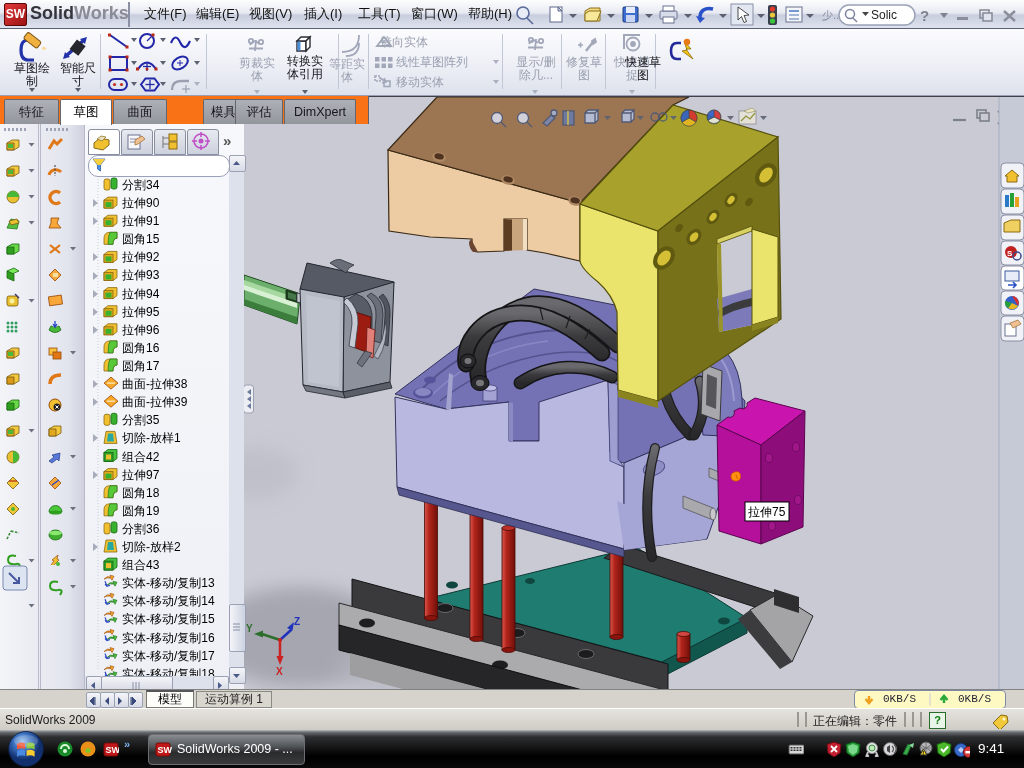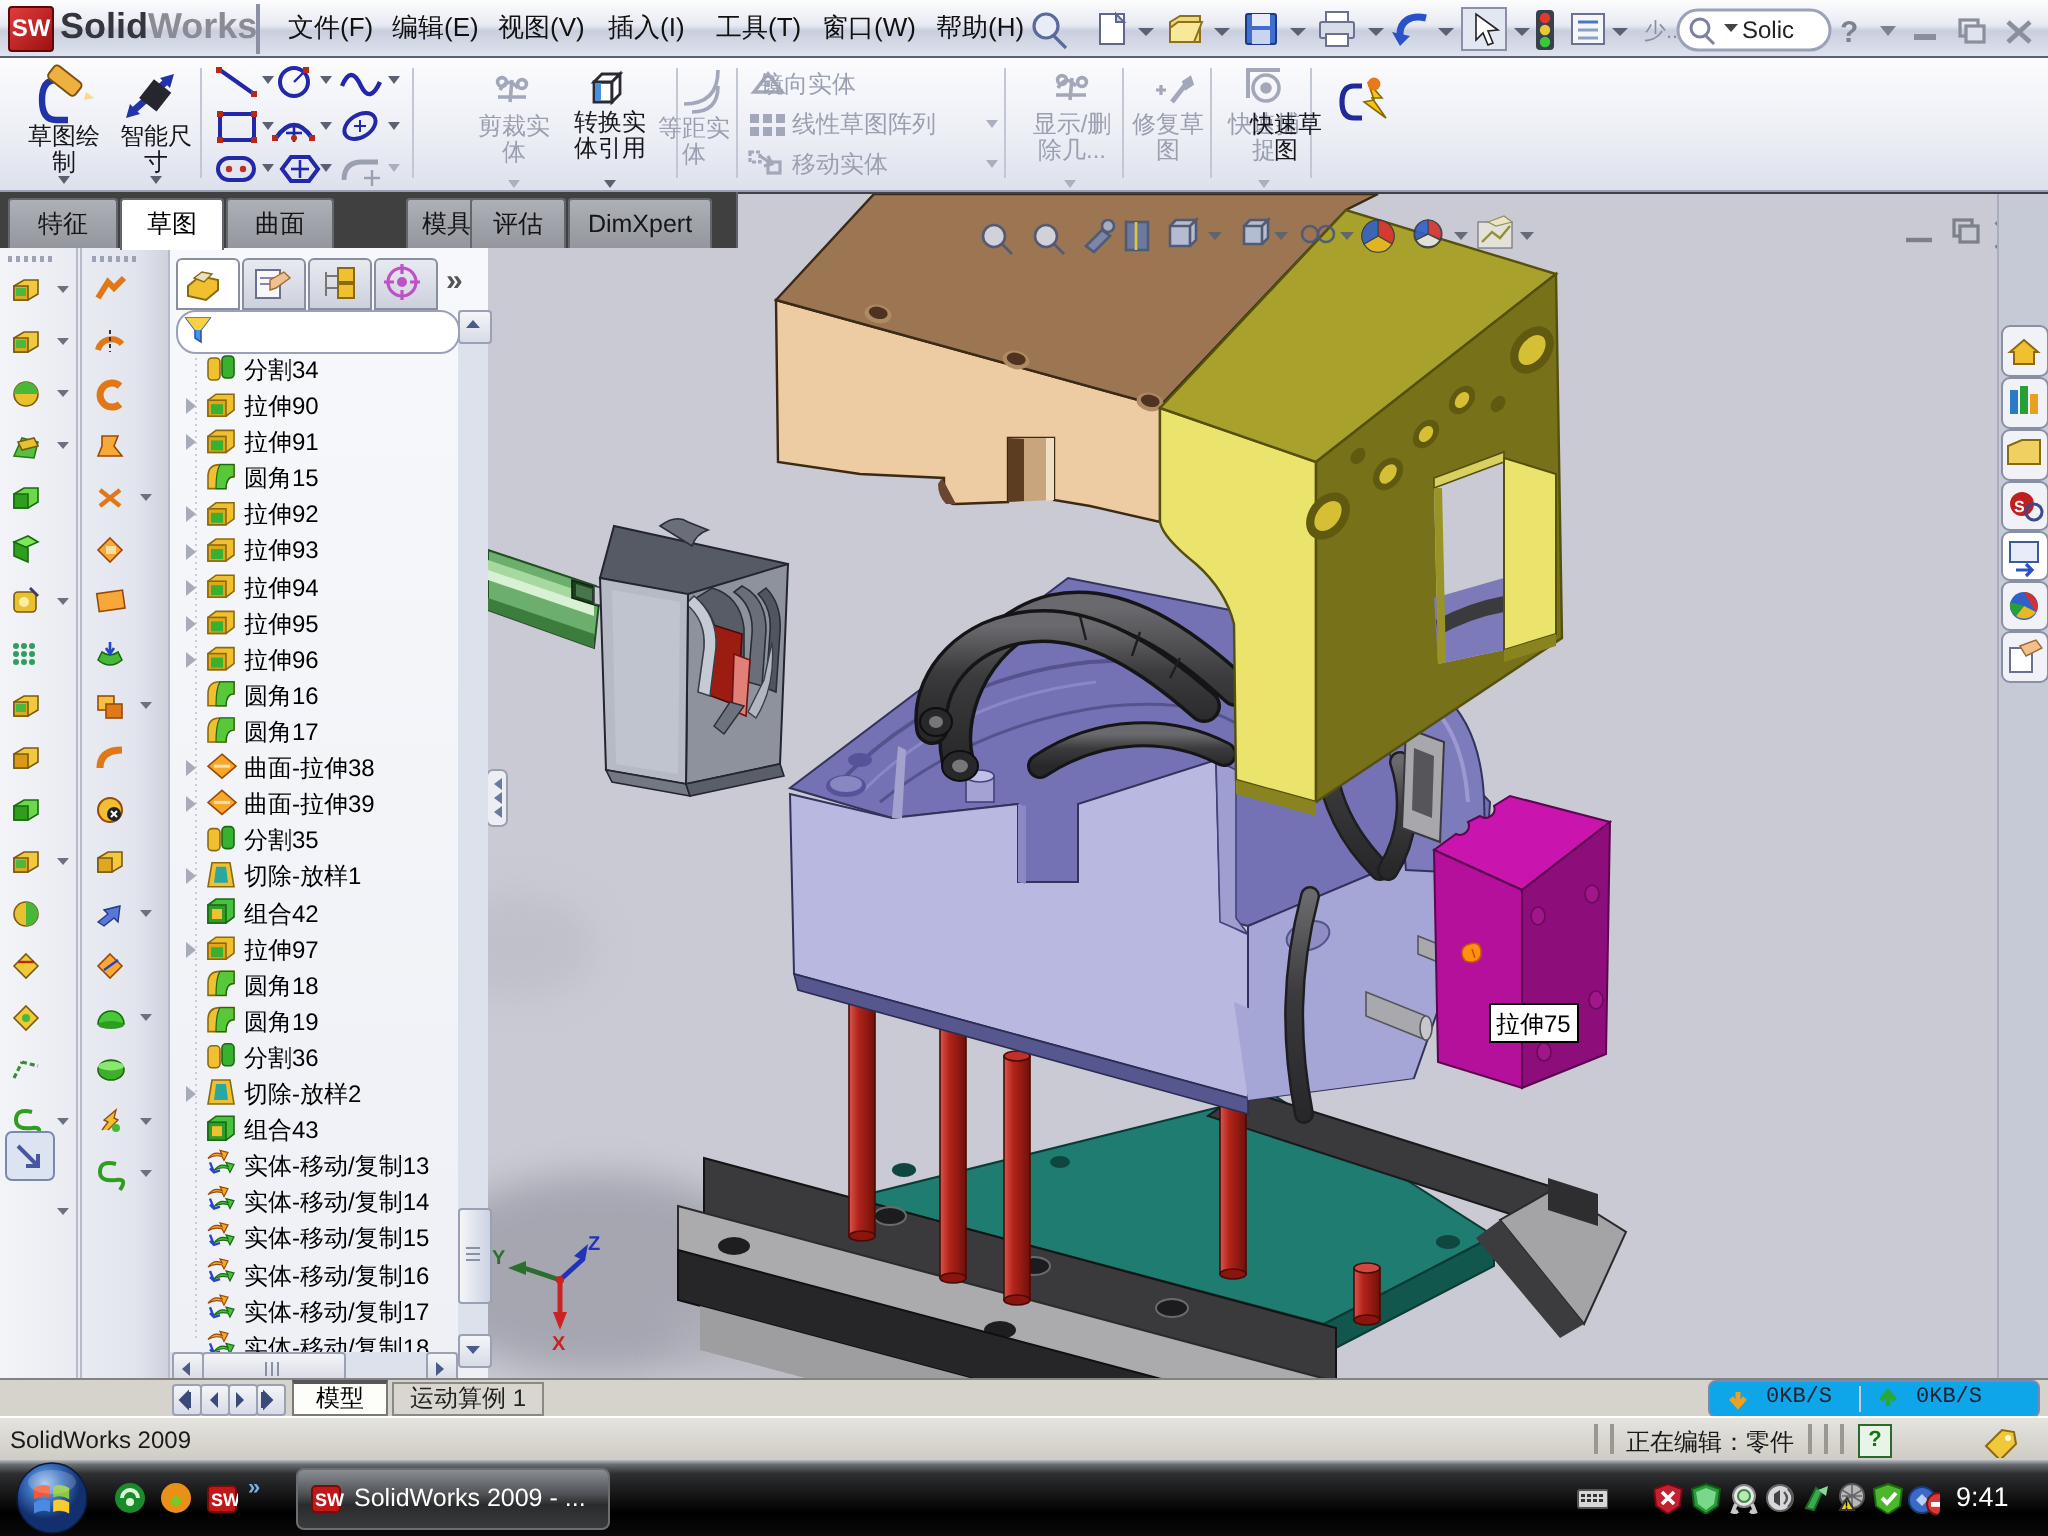--- a/index.html
+++ b/index.html
@@ -13,21 +13,21 @@
 #vsep1{left:128px;top:2px;width:2px;height:25px;background:#8b90a4;}
 
 #ribbon{left:0;top:29px;width:1024px;height:67px;background:linear-gradient(#fcfcfe,#eceef5 60%,#dde1ec);border-bottom:1px solid #9aa0b4;box-sizing:border-box;}
 .rsep{position:absolute;top:5px;width:1px;height:55px;background:#c2c7d6;}
 .btxt{position:absolute;font-size:12px;color:#16161c;text-align:center;line-height:13px;}
 .gtxt{position:absolute;font-size:12px;color:#9aa0b0;text-align:center;line-height:13px;}
 .drop{position:absolute;width:0;height:0;border-left:3px solid transparent;border-right:3px solid transparent;border-top:4px solid #5b6170;}
 .gdrop{position:absolute;width:0;height:0;border-left:3px solid transparent;border-right:3px solid transparent;border-top:4px solid #aab0c0;}
 #watermark{left:898px;top:-22px;font-size:86px;font-style:italic;font-weight:bold;color:#c6cad8;letter-spacing:-10px;}
 
-#tabstrip{left:0;top:96px;width:369px;height:28px;background:#404040;border-right:1px solid #5f616b;box-sizing:border-box;z-index:5;}
+#tabstrip{left:0;top:96px;width:369px;height:28px;background:#f97316;border-right:1px solid #5f616b;box-sizing:border-box;z-index:5;}
 .cmtab{position:absolute;top:3px;height:24px;line-height:24px;font-size:12.5px;color:#16161a;background:linear-gradient(#aeb0b8,#94969e);border:1px solid #64666e;border-bottom:none;text-align:center;border-radius:2px 2px 0 0;}
 .cmtab.active{background:#fff;color:#000;height:25px;}
 
 #lefttools{left:0;top:124px;width:84px;height:565px;background:linear-gradient(90deg,#f3f4f8,#e3e5ee 80%,#cfd2de);}
 .tcol-sep{position:absolute;top:0;width:1px;height:565px;background:#b7bac8;}
 .grip{position:absolute;width:22px;height:3px;background:repeating-linear-gradient(90deg,#9da3b5 0 2px,transparent 2px 4px);}
 
 #treepanel{left:84px;top:124px;width:160px;height:565px;background:linear-gradient(#f7f8fb,#eef0f6);border-left:1px solid #b7bac8;box-sizing:border-box;}
 .ptab{position:absolute;top:5px;width:30px;height:24px;background:linear-gradient(#e8eaf0,#cdd1dd);border:1px solid #8a8fa0;border-radius:3px 3px 0 0;}
 .ptab.active{background:#fff;}
@@ -850,21 +850,21 @@
           <path d="M8 2 l-4 4 4 4 z" fill="#3a4a7a"></path>
         </svg></div>
     <div class="sbtn" style="left:114px;top:2px;width:13px;height:14px;"><svg width="11" height="12">
           <path d="M3 2 l4 4 -4 4 z" fill="#3a4a7a"></path>
         </svg></div>
     <div class="sbtn" style="left:128px;top:2px;width:13px;height:14px;"><svg width="11" height="12">
           <path d="M3 2 l4 4 -4 4 z M2 2 l0 8" fill="#3a4a7a" stroke="#3a4a7a" stroke-width="1"></path>
         </svg></div>
     <div class="abs" style="left:146px;top:0px;width:48px;height:18px;background:#fdfdfa;border:1px solid #7a7a74;border-top:2px solid #55555a;box-sizing:border-box;font-size:12px;text-align:center;line-height:15px;">模型</div>
     <div class="abs" style="left:196px;top:1px;width:76px;height:17px;background:#d9d6cf;border:1px solid #8a8a84;box-sizing:border-box;font-size:12px;text-align:center;line-height:15px;color:#222;">运动算例 1</div>
-    <div class="abs" style="left:854px;top:0px;width:166px;height:19px;background:#0ea5e9;border:1.5px solid #7a8aa8;border-radius:4px;box-sizing:border-box;">
+    <div class="abs" style="left:854px;top:0px;width:152px;height:19px;background:#fef9c3;border:1.5px solid #7a8aa8;border-radius:4px;box-sizing:border-box;">
       <svg class="abs" style="left:0;top:0;" width="150" height="17">
         <line x1="75" y1="2" x2="75" y2="15" stroke="#c8ccd8"></line>
         <path d="M 14,5 l 0,5 m -3.5,-2 l 3.5,4 3.5,-4" stroke="#f0a020" stroke-width="2.5" fill="none"></path>
         <path d="M 89,12 l 0,-5 m -3.5,2 l 3.5,-4 3.5,4" stroke="#28a838" stroke-width="2.5" fill="none"></path>
       </svg>
       <div class="abs" style="left:28px;top:2px;font-size:11px;font-family:'Liberation Mono',monospace;color:#223;">0KB/S</div>
       <div class="abs" style="left:103px;top:2px;font-size:11px;font-family:'Liberation Mono',monospace;color:#223;">0KB/S</div>
     </div>
   </div>
   <div class="abs" id="statusbar">

